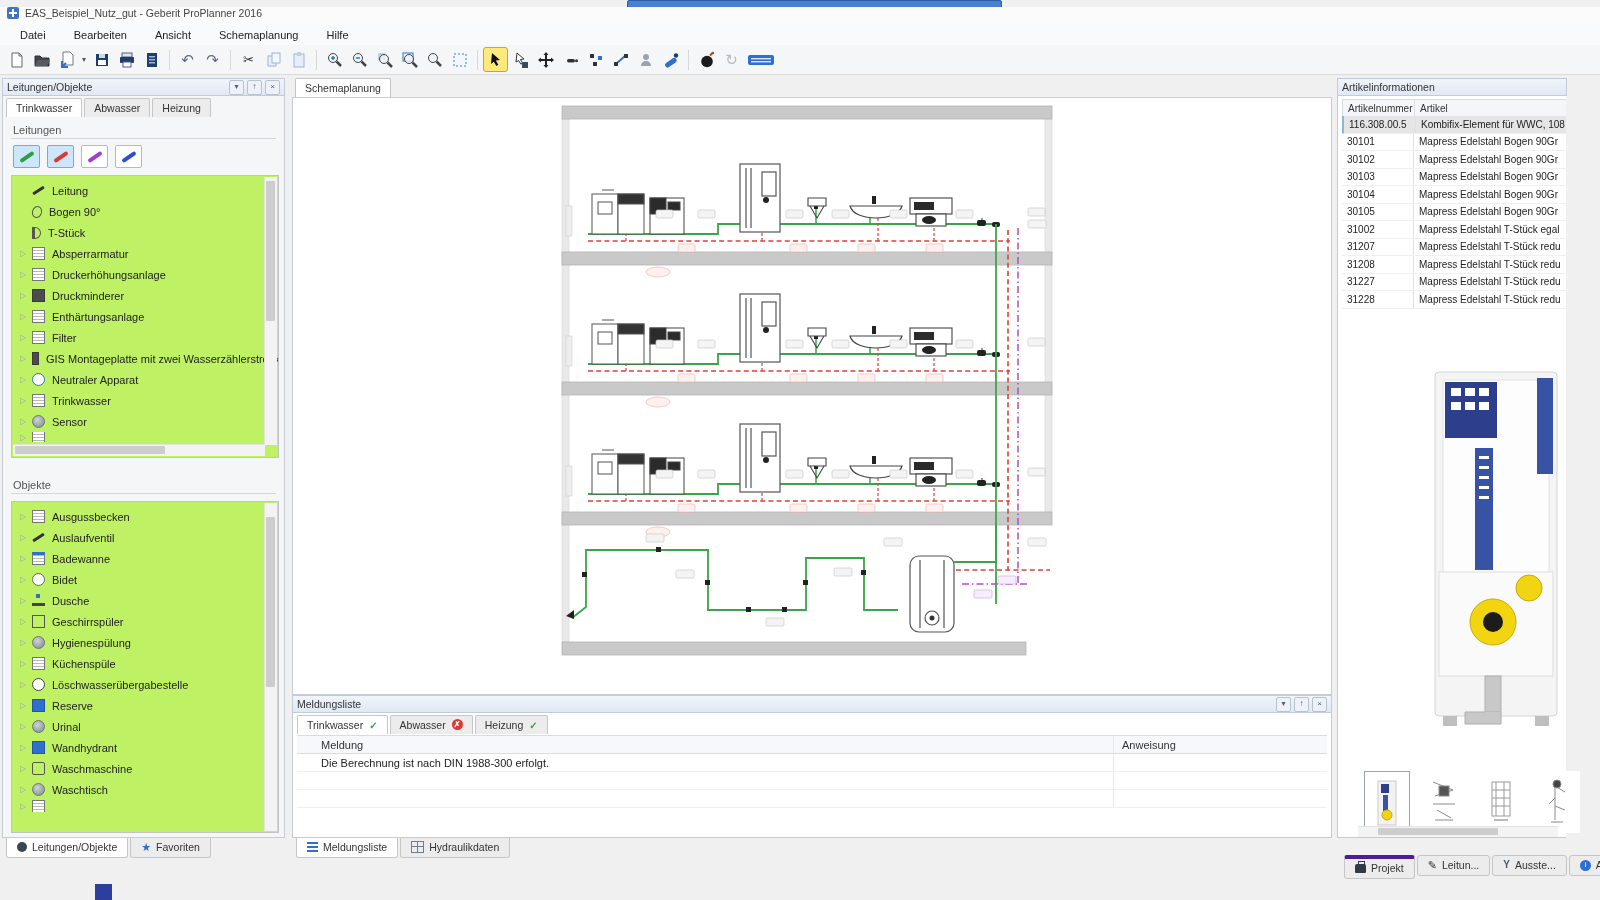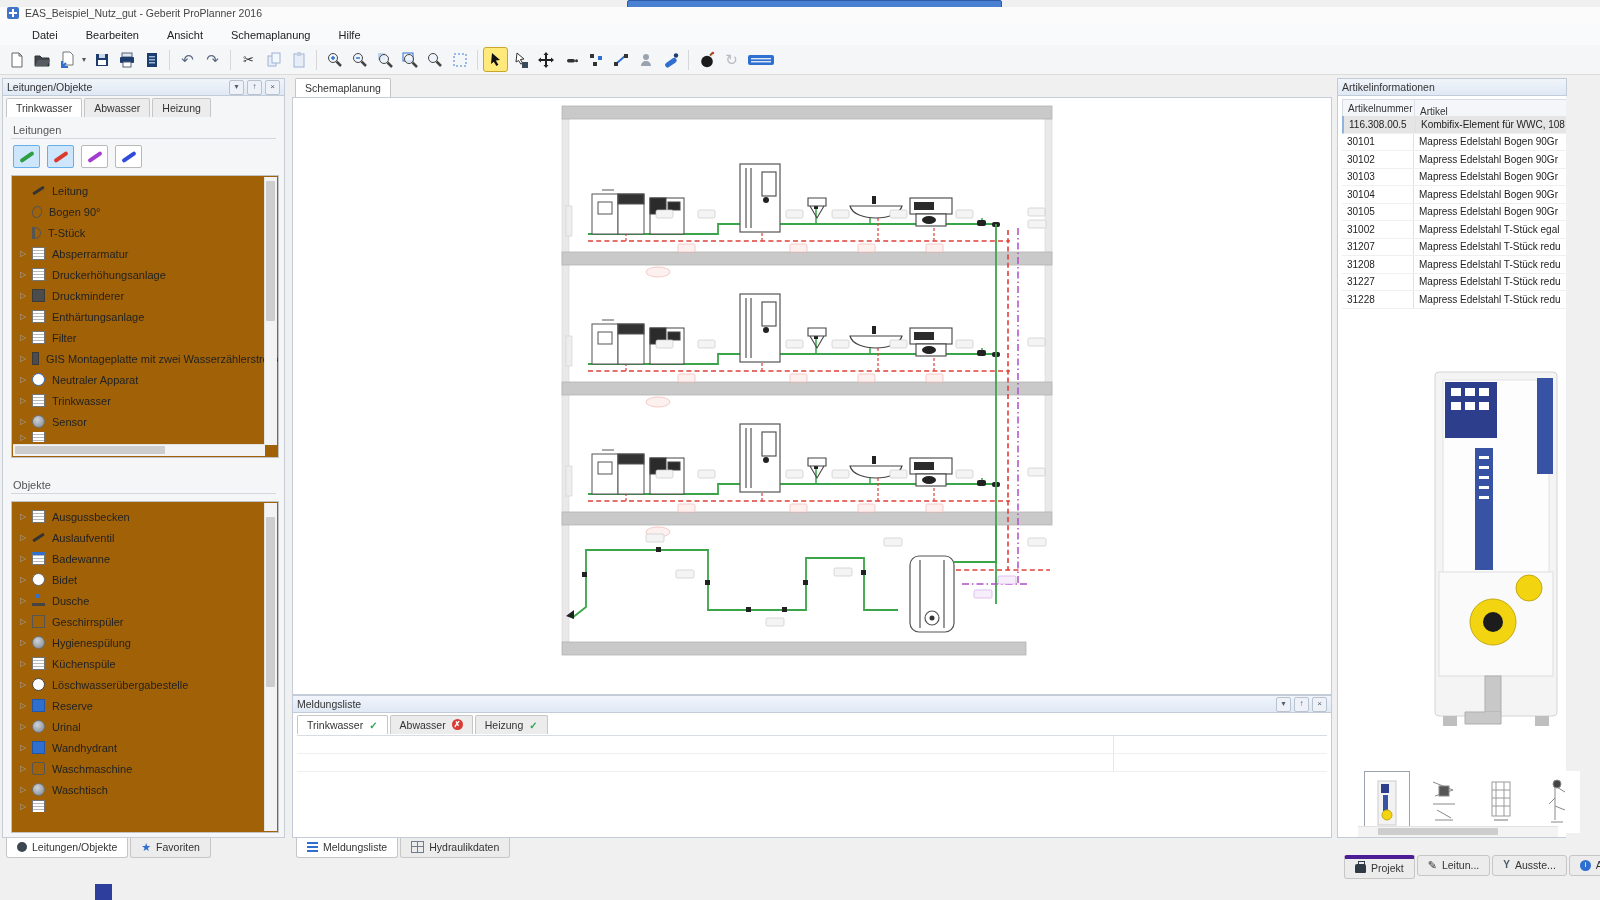--- a/index.html
+++ b/index.html
@@ -14,21 +14,21 @@
   
   .titlebar{left:0;top:7px;width:1600px;height:18px;background:#fbfbfb;display:flex;align-items:flex-start}
   .appicon{width:12px;height:12px;margin:0 6px 0 7px;background:#3f74c8;border-radius:2px;position:relative}
   .appicon::before{content:"";position:absolute;left:2px;top:2px;width:8px;height:8px;
     background:linear-gradient(#fff,#fff) 3px 0/2px 8px no-repeat,linear-gradient(#fff,#fff) 0 3px/8px 2px no-repeat}
   .titletext{font-size:10.5px;color:#444}
 
   
   .menubar{left:0;top:25px;width:1600px;height:20px;background:#f9fafb;display:flex;align-items:center}
   .menu-item{margin-right:24px;color:#222;padding:2px 2px;cursor:default}
-  .menu-item:first-child{margin-left:30px}
+  .menu-item:first-child{margin-left:18px}
 
   
   .toolbar{left:0;top:45px;width:1600px;height:30px;background:#f5f6f8;border-bottom:1px solid #dcdcdc;
            display:flex;align-items:center;padding-left:4px;box-sizing:border-box}
   .tbtn{width:25px;height:25px;display:flex;align-items:center;justify-content:center;border-radius:3px;flex:none}
   .tbtn.active{background:#ffe97a;border:1px solid #c8a62a;box-sizing:border-box}
   .tsep{width:1px;height:20px;background:#d7d7d7;margin:0 5px;flex:none}
   .tglyph{font-size:15px;color:#5a6b80;line-height:1}
   .caretbtn{width:10px;height:25px;display:flex;align-items:center;justify-content:center;color:#555;font-size:8px}
 
@@ -45,21 +45,21 @@
 
   
   .sidebar{left:2px;top:78px;width:283px;height:760px;background:#f5f6f8;border:1px solid #c6cdd6;box-sizing:border-box}
   .side-label{position:absolute;left:10px;font-size:11px;color:#555}
   .side-rule{position:absolute;left:8px;right:8px;height:1px;background:#d4d7dc}
   .lbtn{width:27px;height:23px;border:1px solid #b9b9b9;background:#fff;border-radius:2px;
         display:inline-flex;align-items:center;justify-content:center;margin-right:4px;box-sizing:border-box}
   .lbtn.sel{background:#cde6fb;border-color:#66b0ea}
   .lbtn .ln{width:16px;height:4px;border-radius:2px;transform:rotate(-35deg)}
   .ln-green{background:#2e9e44}.ln-red{background:#d93a2e}.ln-purple{background:#a43bd0}.ln-blue{background:#2f4bd8}
-  .plist{position:absolute;background:#a16207;border:1px solid #c3c3c3;overflow:hidden}
+  .plist{position:absolute;background:#bef264;border:1px solid #c3c3c3;overflow:hidden}
   .plist ul{margin:0;padding:4px 0 0 0;list-style:none}
   .plist li{display:flex;align-items:center;height:21px;padding-left:8px;white-space:nowrap;overflow:hidden;font-size:11px;color:#222}
   .exp{width:12px;flex:none;color:#a3a3a3;font-size:8px}
   .exp.show::before{content:"▷"}
   .licn{width:13px;height:13px;margin-right:7px;flex:none;position:relative;box-sizing:border-box}
   .i-pipe::before{content:"";position:absolute;left:0;top:5px;width:13px;height:3px;background:#333;border-radius:1px;transform:rotate(-32deg)}
   .i-bend{border:1.5px solid #555;border-radius:50%;width:10px;height:12px;transform:rotate(18deg)}
   .i-tee{border:1.5px solid #555;border-left:3px solid #555;border-radius:0 7px 7px 0;width:9px;height:12px}
   .i-box{border:1px solid #757575;background:repeating-linear-gradient(0deg,#fff 0 2px,#b9b9b9 2px 3px)}
   .i-dark{background:#4c4c4c;border:1px solid #3a3a3a}
@@ -104,21 +104,21 @@
   .msg-row{display:flex;height:17px;align-items:center;border-bottom:1px solid #efefef;color:#222}
   .msg-c0{width:22px;flex:none}
   .msg-c1{width:795px;flex:none;border-right:1px solid #e4e7ec;padding-left:2px;box-sizing:border-box;height:100%;display:flex;align-items:center;overflow:hidden;white-space:nowrap}
   .msg-c2{flex:1;padding-left:8px;overflow:hidden;white-space:nowrap}
 
   
   .bts{display:flex;align-items:flex-start}
 
   
   .rpanel{left:1337px;top:78px;width:229px;height:760px;background:#fff;border:1px solid #c2cbd8;border-right:none;box-sizing:border-box}
-  .art-hrow{position:absolute;left:4px;top:20px;right:0;height:17px;display:flex;align-items:flex-end;
+  .art-hrow{position:absolute;left:4px;top:20px;right:0;height:17px;display:flex;align-items:center;
             background:#f4f6f9;border:1px solid #d8dde4;border-right:none;color:#333;font-size:10px}
   .art-c1{width:72px;flex:none;border-right:1px solid #dde1e7;padding-left:5px;box-sizing:border-box;height:100%;display:flex;align-items:center;overflow:hidden;white-space:nowrap}
   .art-c2{flex:1;padding-left:5px;overflow:hidden;white-space:nowrap}
   .art-row{position:relative;display:flex;align-items:center;height:16.5px;border-bottom:1px solid #eef0f3;font-size:10px;color:#222;background:#fff}
   .art-row.sel{background:#e5e5e5;border-left:2px solid #8fb4dd}
   .thumb-box{position:absolute;width:44px;height:62px;background:#fff;display:flex;align-items:center;justify-content:center}
   .thumb-box.sel{border:1px solid #9aa4b0}
 
   
   .statusbar{left:0;top:874px;width:1600px;height:26px;background:#eef0f2;border-top:1px solid #d2d5d9}
@@ -684,20 +684,30 @@
       <span class="tab">
           <span>Abwasser</span>
           <span class="st-err">✗</span>
         </span>
       <span class="tab">
           <span>Heizung</span>
           <span class="st-ok"></span>
         </span>
     </div>
     <div class="msg-table">
+      <div class="msg-hrow">
+        <span class="msg-c0"></span>
+        <span class="msg-c1">Meldung</span>
+        <span class="msg-c2">Anweisung</span>
+      </div>
+      <div class="msg-row">
+        <span class="msg-c0"></span>
+        <span class="msg-c1">Die Berechnung ist nach DIN 1988-300 erfolgt.</span>
+        <span class="msg-c2"></span>
+      </div>
       <div class="msg-row">
           <span class="msg-c0"></span>
           <span class="msg-c1"></span>
           <span class="msg-c2"></span>
         </div>
       <div class="msg-row">
           <span class="msg-c0"></span>
           <span class="msg-c1"></span>
           <span class="msg-c2"></span>
         </div>

